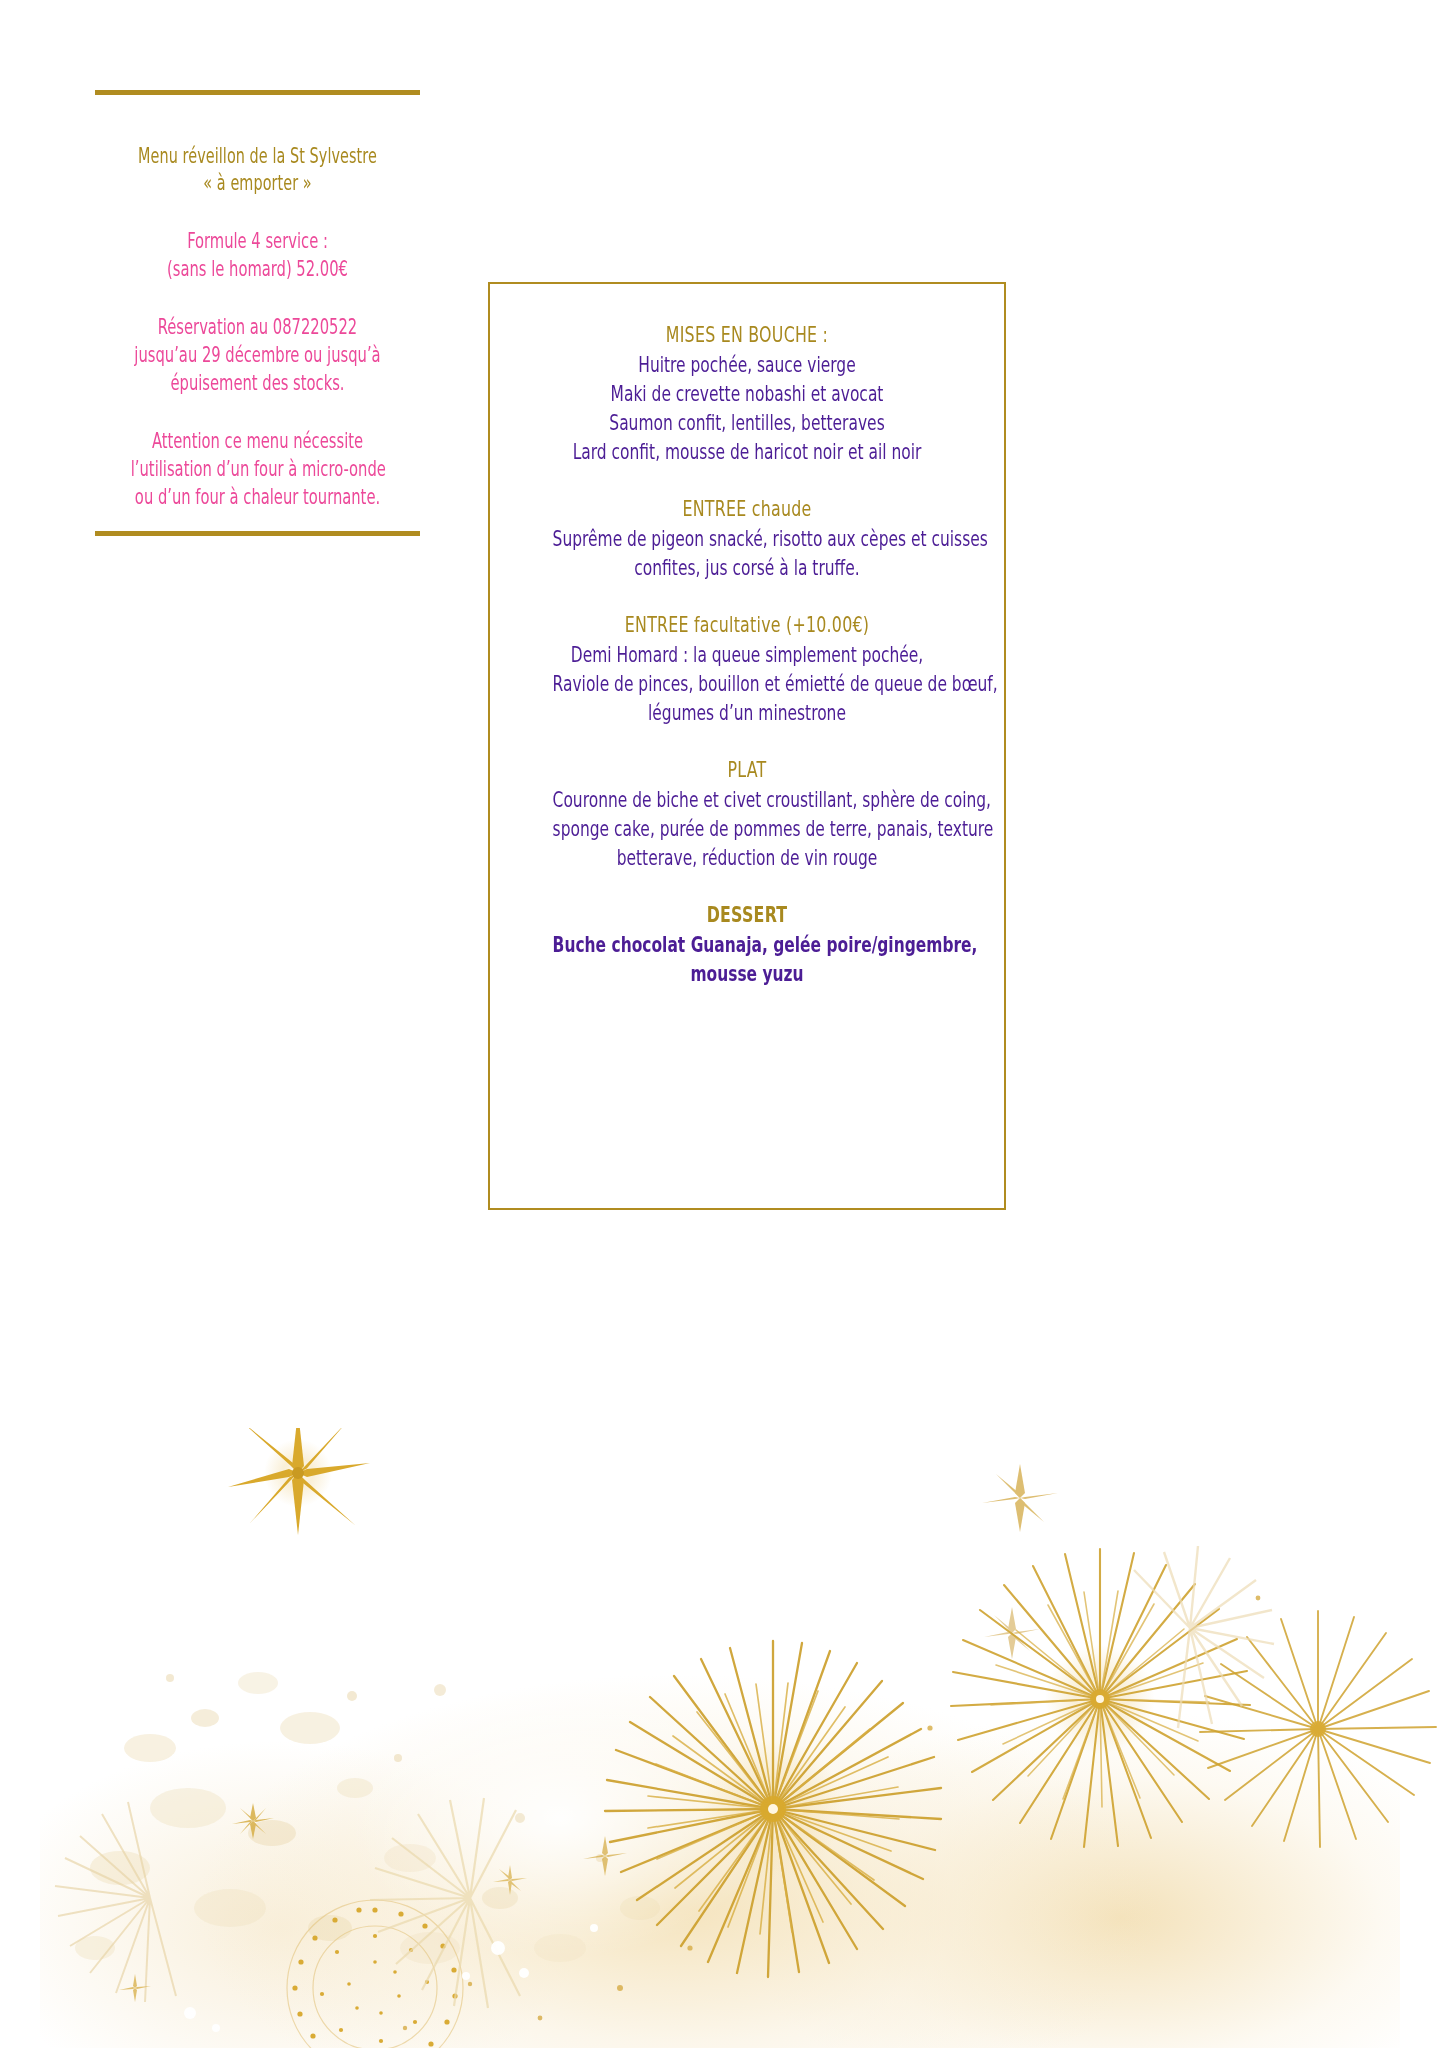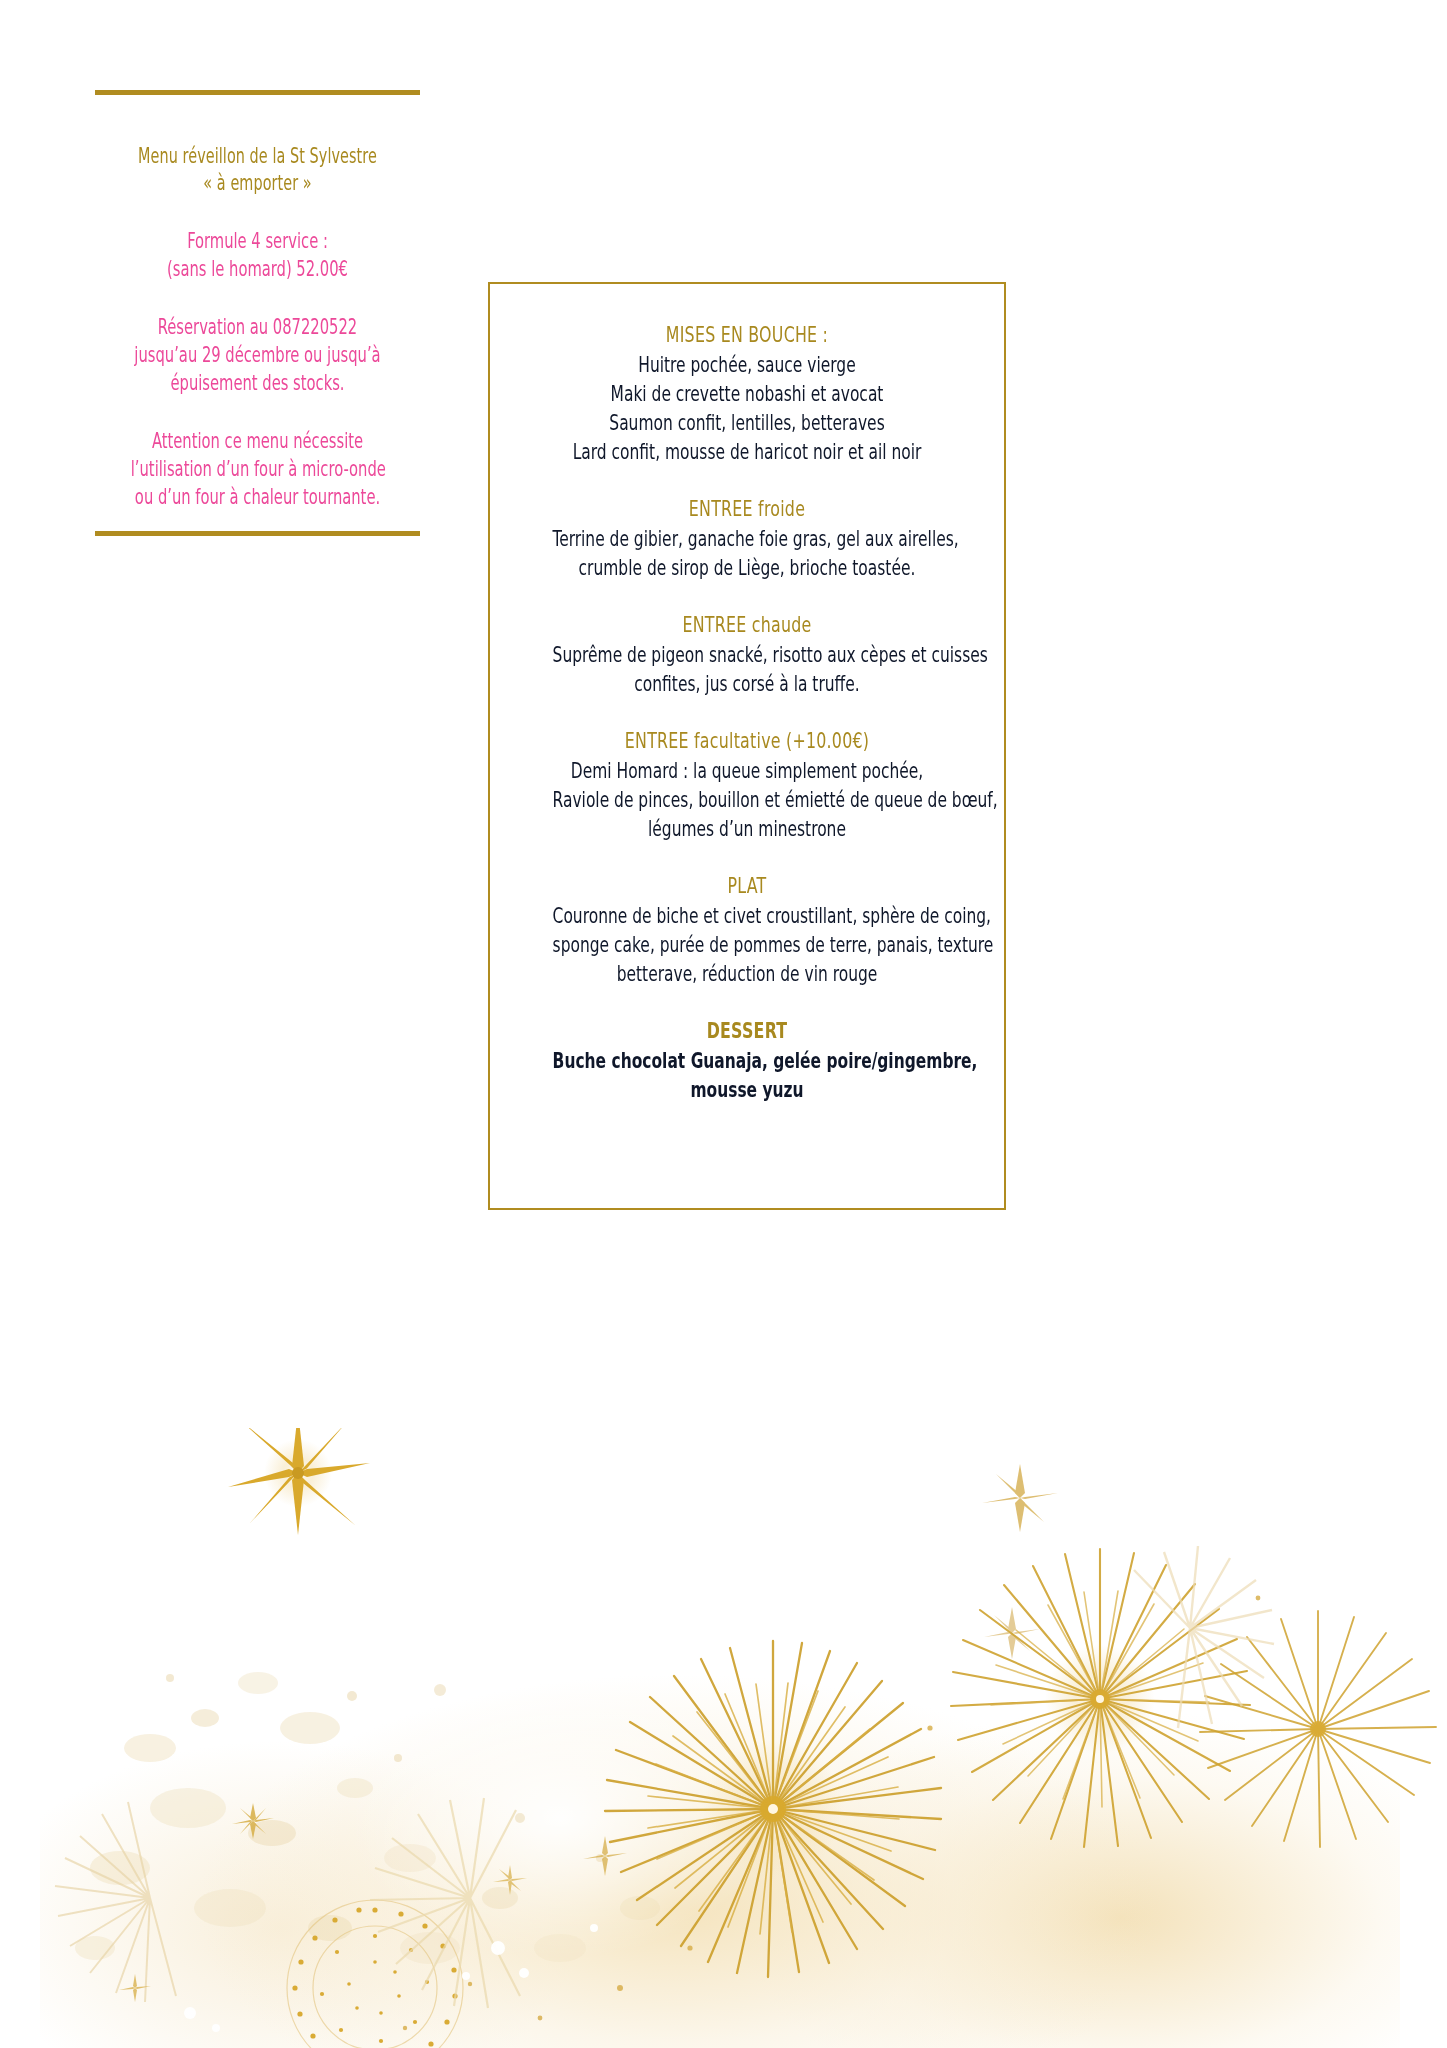--- a/index.html
+++ b/index.html
@@ -89,21 +89,21 @@
     color: #a8891f;
     font-size: 22px;
     line-height: 30px;
     font-family: "DejaVu Sans Condensed", "Liberation Sans Narrow", "Liberation Sans", sans-serif;
     transform: scaleX(0.80);
     transform-origin: center;
     white-space: nowrap;
     letter-spacing: 0.3px;
   }
   .course-lines {
-    color: #0f172a;
+    color: #4c1d95;
     font-size: 21.5px;
     line-height: 29px;
     font-family: "DejaVu Sans Condensed", "Liberation Sans Narrow", "Liberation Sans", sans-serif;
   }
   .course-lines .ln {
     display: block;
     transform: scaleX(0.80);
     transform-origin: center;
     white-space: nowrap;
   }
@@ -175,27 +175,20 @@
       <div class="course">
         <div class="course-head">MISES EN BOUCHE :</div>
         <div class="course-lines">
           <span class="ln">Huitre pochée, sauce vierge</span>
           <span class="ln">Maki de crevette nobashi et avocat</span>
           <span class="ln">Saumon confit, lentilles, betteraves</span>
           <span class="ln">Lard confit, mousse de haricot noir et ail noir</span>
         </div>
       </div>
 
-      <div class="course">
-        <div class="course-head">ENTREE froide</div>
-        <div class="course-lines">
-          <span class="ln">Terrine de gibier, ganache foie gras, gel aux airelles,</span>
-          <span class="ln">crumble de sirop de Liège, brioche toastée.</span>
-        </div>
-      </div>
 
       <div class="course">
         <div class="course-head">ENTREE chaude</div>
         <div class="course-lines">
           <span class="ln">Suprême de pigeon snacké, risotto aux cèpes et cuisses</span>
           <span class="ln">confites, jus corsé à la truffe.</span>
         </div>
       </div>
 
       <div class="course">

